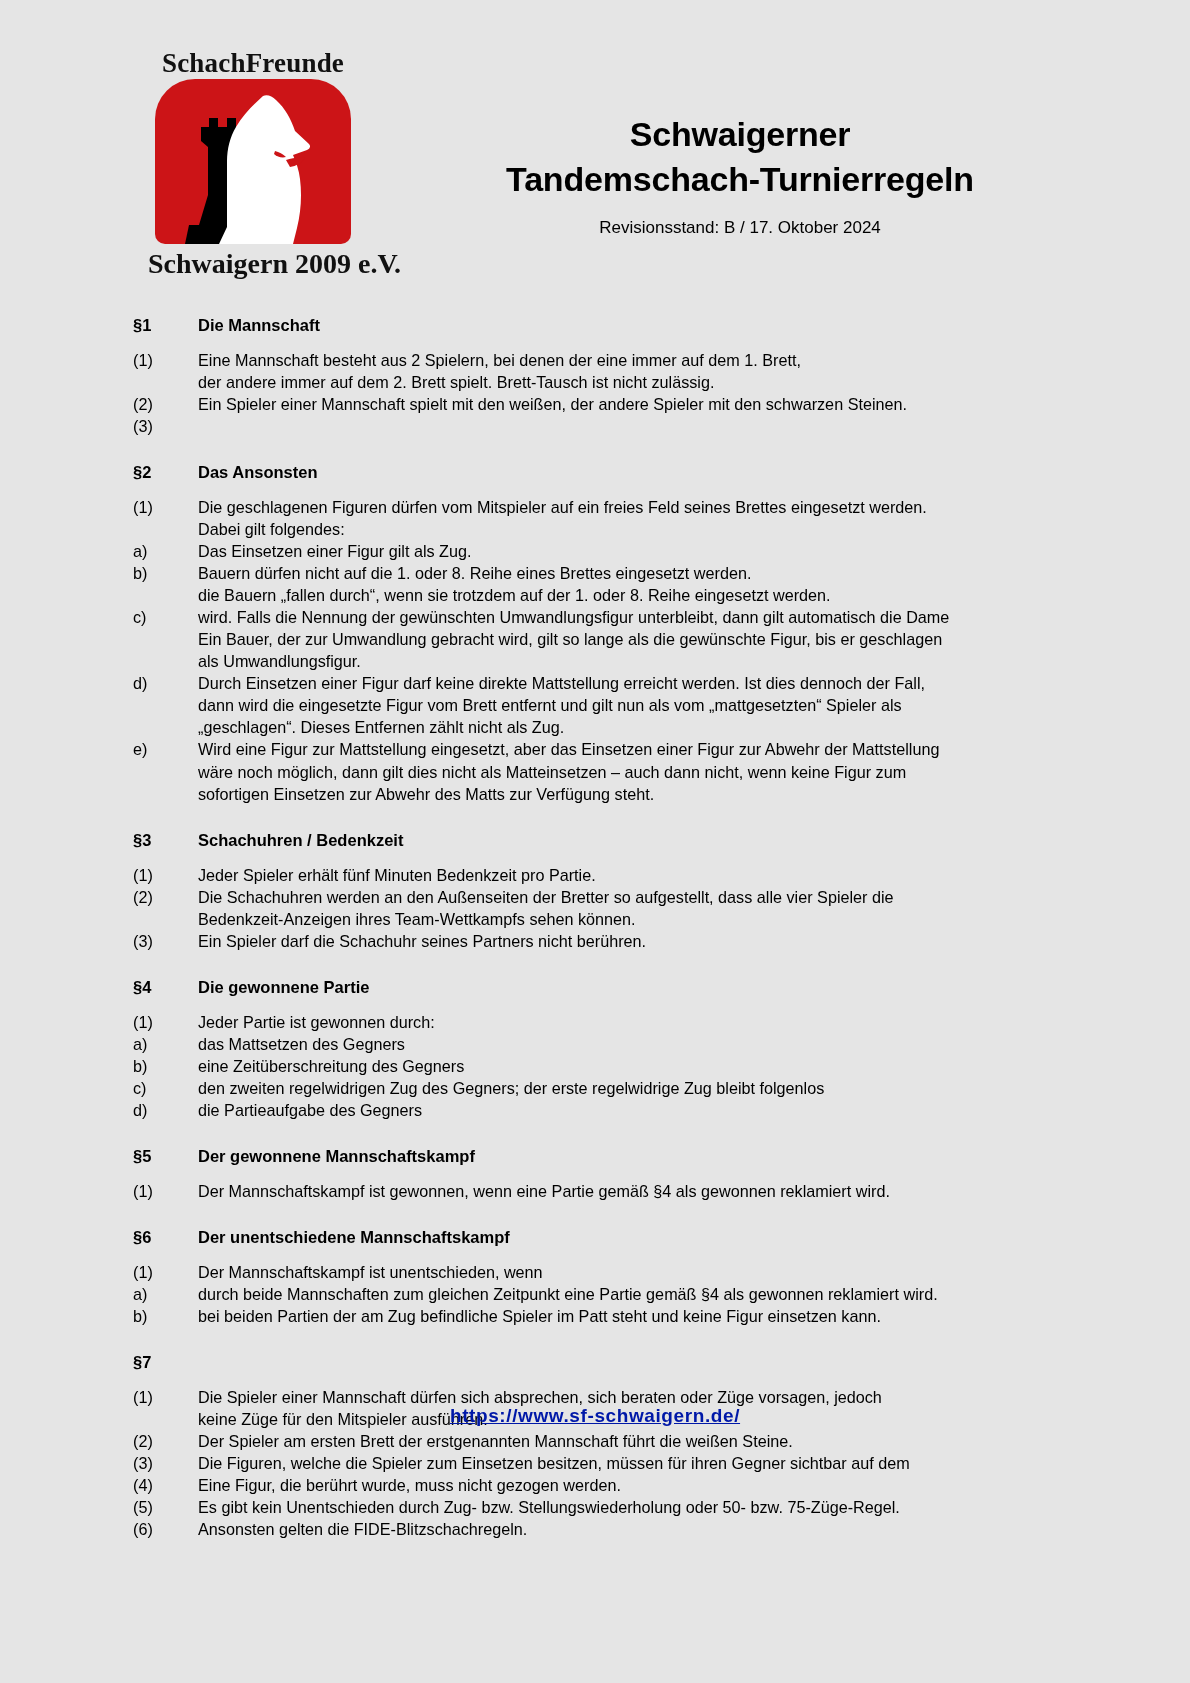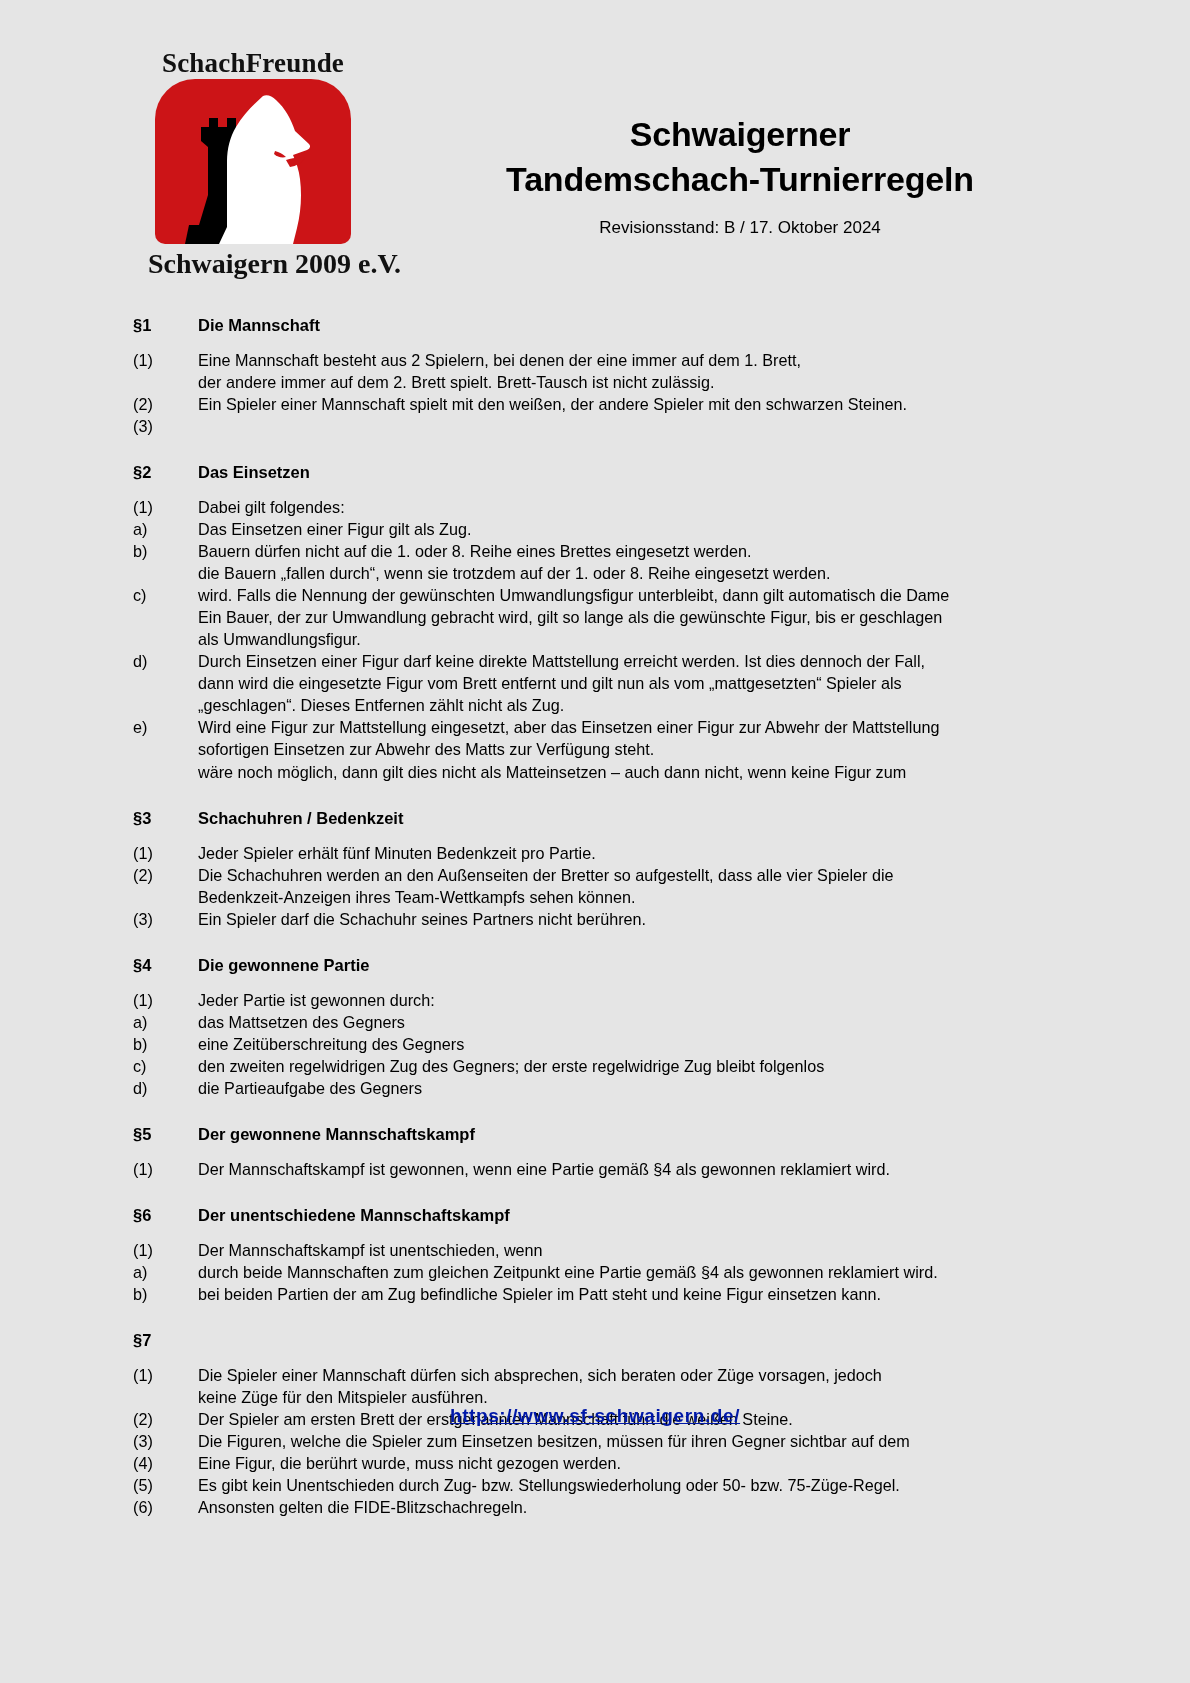--- a/index.html
+++ b/index.html
@@ -207,25 +207,26 @@
             <span class="ln">Ein Spieler einer Mannschaft spielt mit den weißen, der andere Spieler mit den schwarzen Steinen.</span>
           </span>
         </div>
         <div class="item">
           <span class="lbl">(3)</span>
         </div>
       </div>
       <div class="section">
         <div class="section-head">
           <span class="sec-num">§2</span>
-          <span class="sec-title">Das Einsetzen</span>
-        </div>
-        <div class="item">
-          <span class="lbl">(1)</span>
-          <span class="txt">
+          <span class="sec-title">Das Ansonsten</span>
+        </div>
+        <div class="item">
+          <span class="lbl">(1)</span>
+          <span class="txt">
+            <span class="ln">Die geschlagenen Figuren dürfen vom Mitspieler auf ein freies Feld seines Brettes eingesetzt werden.</span>
             <span class="ln">Dabei gilt folgendes:</span>
           </span>
         </div>
         <div class="item">
           <span class="lbl">a)</span>
           <span class="txt">
             <span class="ln">Das Einsetzen einer Figur gilt als Zug.</span>
           </span>
         </div>
         <div class="item">
@@ -248,22 +249,22 @@
           <span class="txt">
             <span class="ln">Durch Einsetzen einer Figur darf keine direkte Mattstellung erreicht werden. Ist dies dennoch der Fall,</span>
             <span class="ln">dann wird die eingesetzte Figur vom Brett entfernt und gilt nun als vom „mattgesetzten“ Spieler als</span>
             <span class="ln">„geschlagen“. Dieses Entfernen zählt nicht als Zug.</span>
           </span>
         </div>
         <div class="item">
           <span class="lbl">e)</span>
           <span class="txt">
             <span class="ln">Wird eine Figur zur Mattstellung eingesetzt, aber das Einsetzen einer Figur zur Abwehr der Mattstellung</span>
+            <span class="ln">wäre noch möglich, dann gilt dies nicht als Matteinsetzen – auch dann nicht, wenn keine Figur zum</span>
             <span class="ln">sofortigen Einsetzen zur Abwehr des Matts zur Verfügung steht.</span>
-            <span class="ln">wäre noch möglich, dann gilt dies nicht als Matteinsetzen – auch dann nicht, wenn keine Figur zum</span>
           </span>
         </div>
       </div>
       <div class="section">
         <div class="section-head">
           <span class="sec-num">§3</span>
           <span class="sec-title">Schachuhren / Bedenkzeit</span>
         </div>
         <div class="item">
           <span class="lbl">(1)</span>

